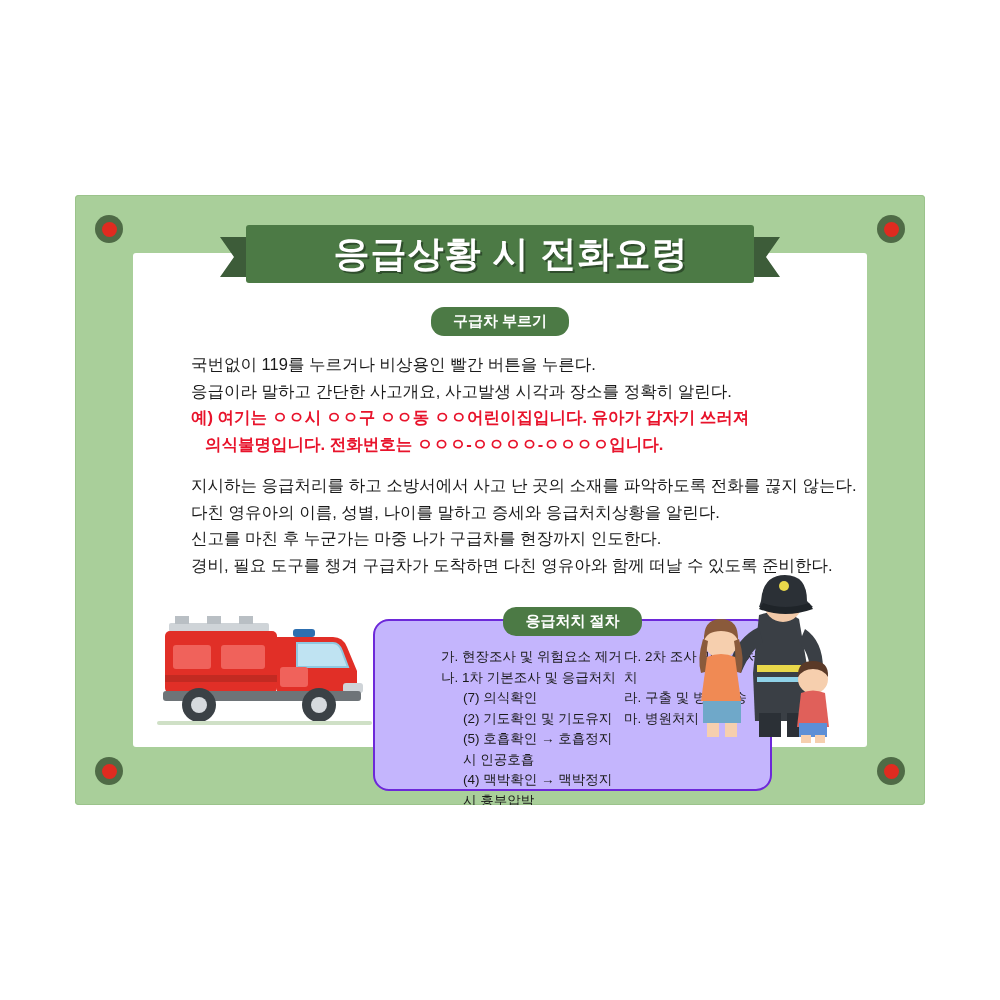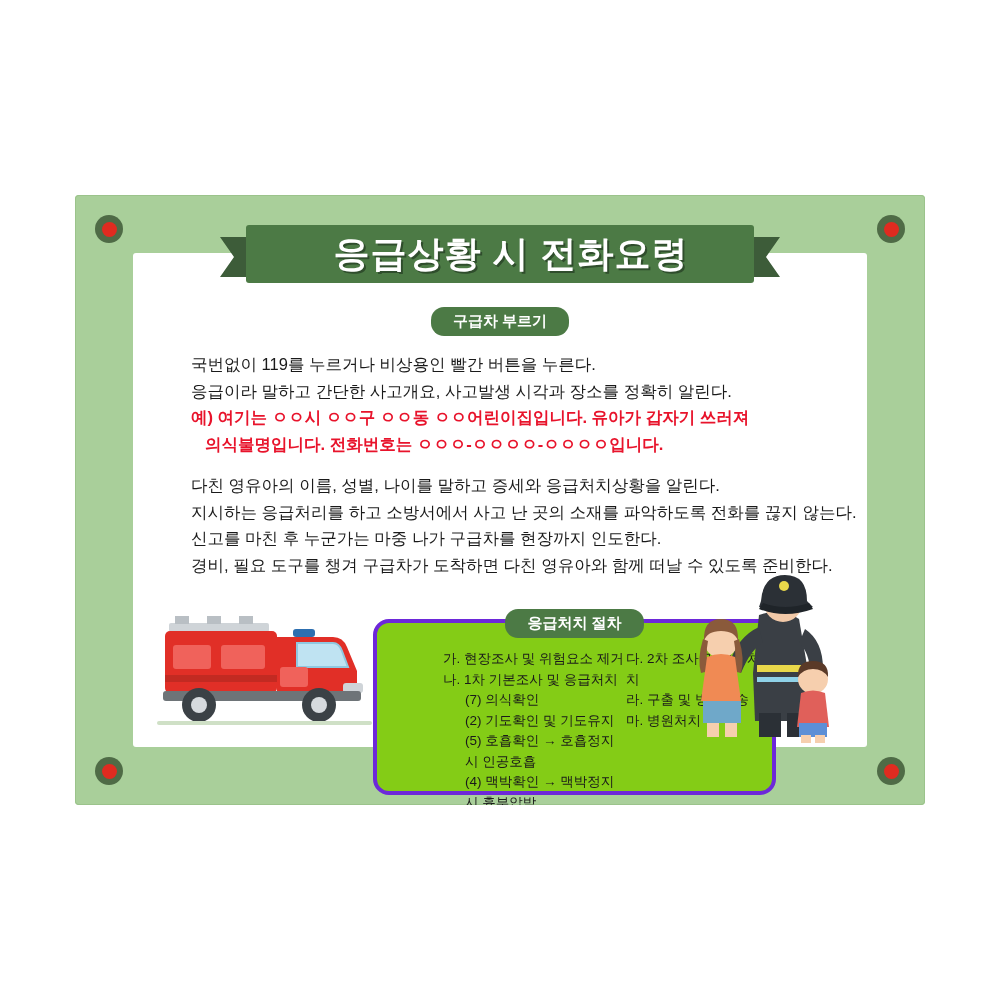--- a/index.html
+++ b/index.html
@@ -132,23 +132,23 @@
   #body-text .indent { padding-left: 14px; }
   .para-gap { height: 14px; }
 
   
   #proc-box {
     position: absolute;
     left: 240px;
     top: 366px;
     width: 395px;
     height: 168px;
-    border: 4px solid #6d28d9;
+    border: 2px solid #6d28d9;
     border-radius: 16px;
-    background: #84cc16;
+    background: #c4b5fd;
   }
   #pill-proc-wrap {
     position: absolute;
     top: -14px;
     left: 0;
     right: 0;
     text-align: center;
   }
   #proc-cols {
     position: absolute;
@@ -204,22 +204,22 @@
     <div id="pill-ambulance-wrap">
       <span class="pill">구급차 부르기</span>
     </div>
 
     <div id="body-text">
       <div class="line">국번없이 119를 누르거나 비상용인 빨간 버튼을 누른다.</div>
       <div class="line">응급이라 말하고 간단한 사고개요, 사고발생 시각과 장소를 정확히 알린다.</div>
       <div class="line red">예) 여기는 ㅇㅇ시 ㅇㅇ구 ㅇㅇ동 ㅇㅇ어린이집입니다. 유아가 갑자기 쓰러져</div>
       <div class="line red indent">의식불명입니다. 전화번호는 ㅇㅇㅇ-ㅇㅇㅇㅇ-ㅇㅇㅇㅇ입니다.</div>
       <div class="para-gap"></div>
+      <div class="line">지시하는 응급처리를 하고 소방서에서 사고 난 곳의 소재를 파악하도록 전화를 끊지 않는다.</div>
       <div class="line">다친 영유아의 이름, 성별, 나이를 말하고 증세와 응급처치상황을 알린다.</div>
-      <div class="line">지시하는 응급처리를 하고 소방서에서 사고 난 곳의 소재를 파악하도록 전화를 끊지 않는다.</div>
       <div class="line">신고를 마친 후 누군가는 마중 나가 구급차를 현장까지 인도한다.</div>
       <div class="line">경비, 필요 도구를 챙겨 구급차가 도착하면 다친 영유아와 함께 떠날 수 있도록 준비한다.</div>
     </div>
 
     <div id="proc-box">
       <div id="pill-proc-wrap">
         <span class="pill">응급처치 절차</span>
       </div>
       <div id="proc-cols">
         <div id="proc-left">

